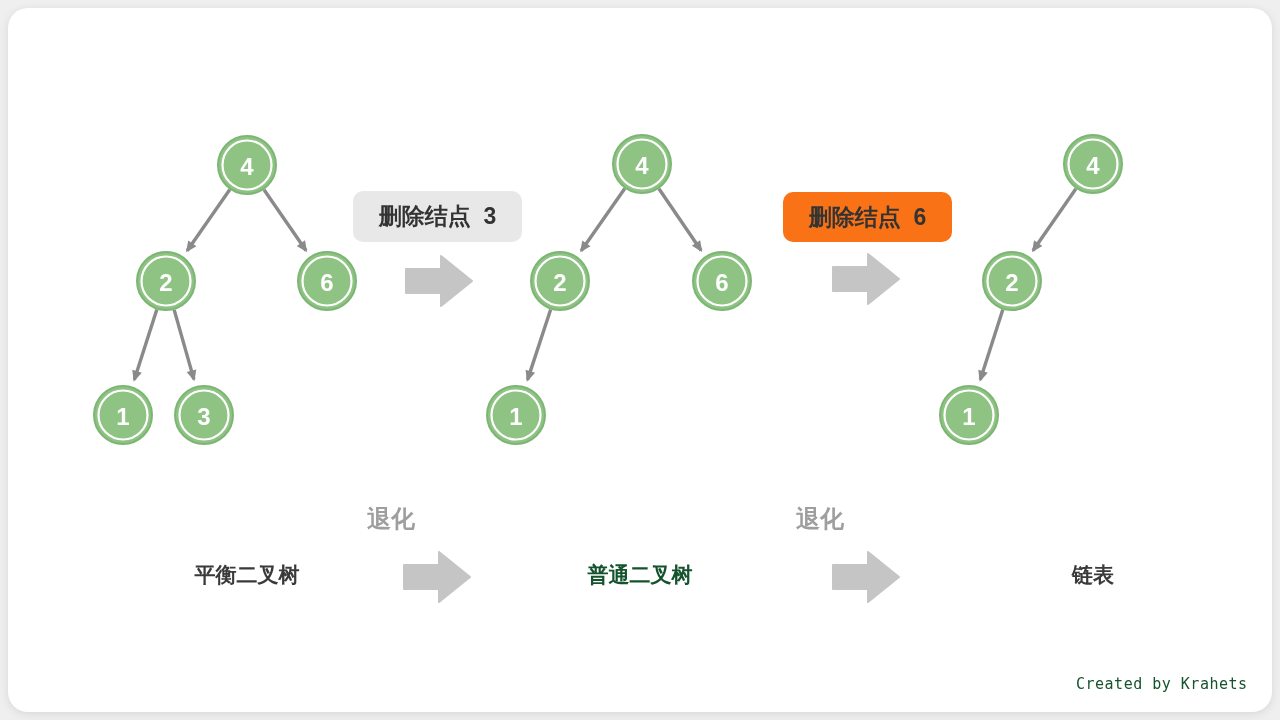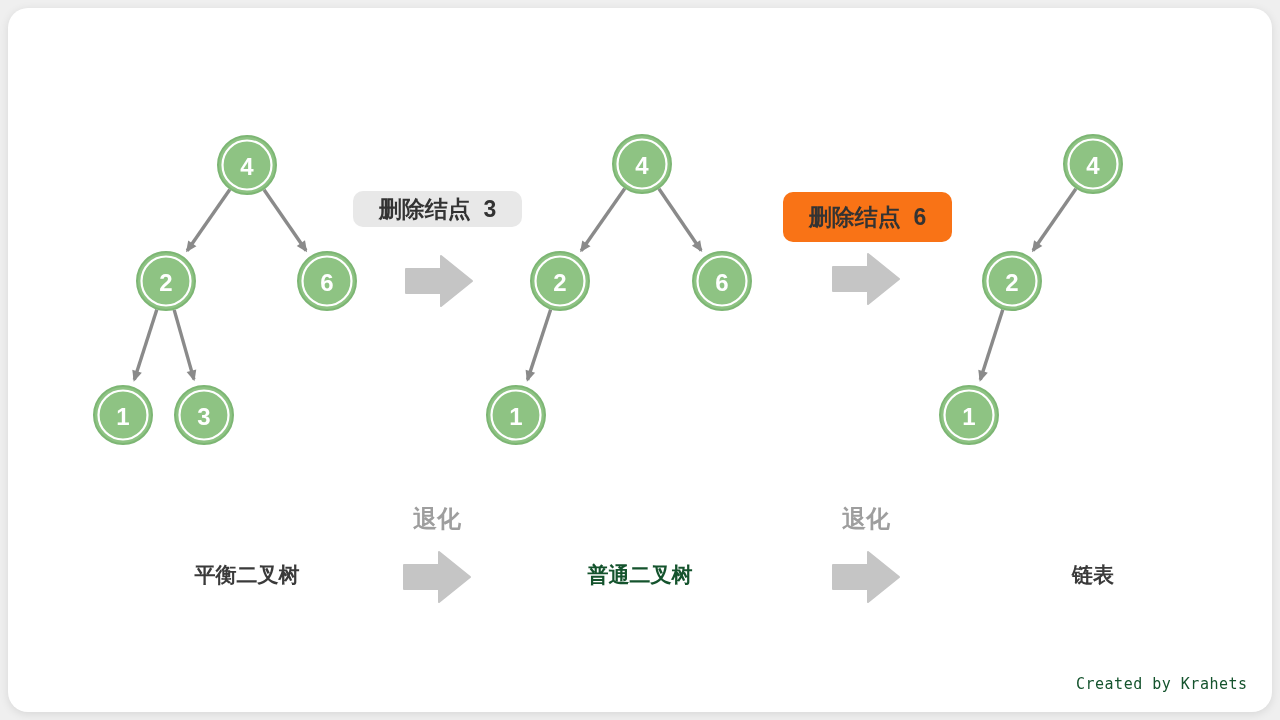--- a/index.html
+++ b/index.html
@@ -28,26 +28,26 @@
     background: #e8e8e8;
     border-radius: 10px;
     display: flex;
     align-items: center;
     justify-content: center;
     font-weight: 700;
     font-size: 23px;
     color: #333333;
     white-space: pre;
   }
-  #delete-box-1 { left: 353px; top: 191px; width: 169px; height: 36px; }
+  #delete-box-1 { left: 353px; top: 191px; width: 169px; height: 51px; }
   #delete-box-2 { left: 783px; top: 192px; width: 169px; height: 50px; }
   .degrade-label {
     position: absolute;
     width: 140px;
-    text-align: center;
+    text-align: left;
     font-weight: 700;
     font-size: 24px;
     color: #9e9e9e;
   }
   #degrade-1 { left: 367px; top: 503px; }
   #degrade-2 { left: 796px; top: 503px; }
   .caption {
     position: absolute;
     width: 180px;
     text-align: center;

